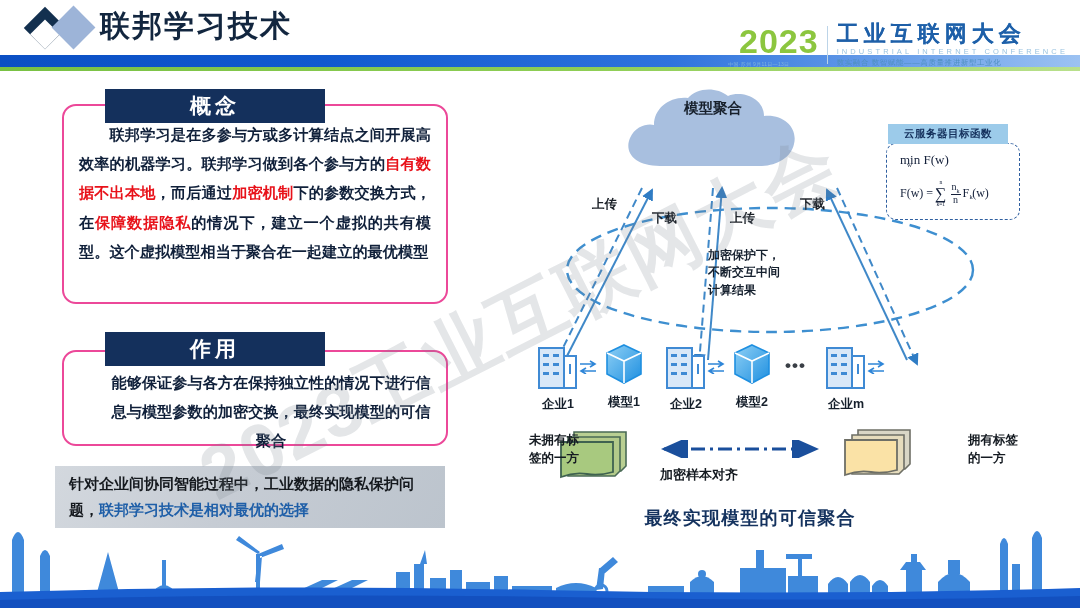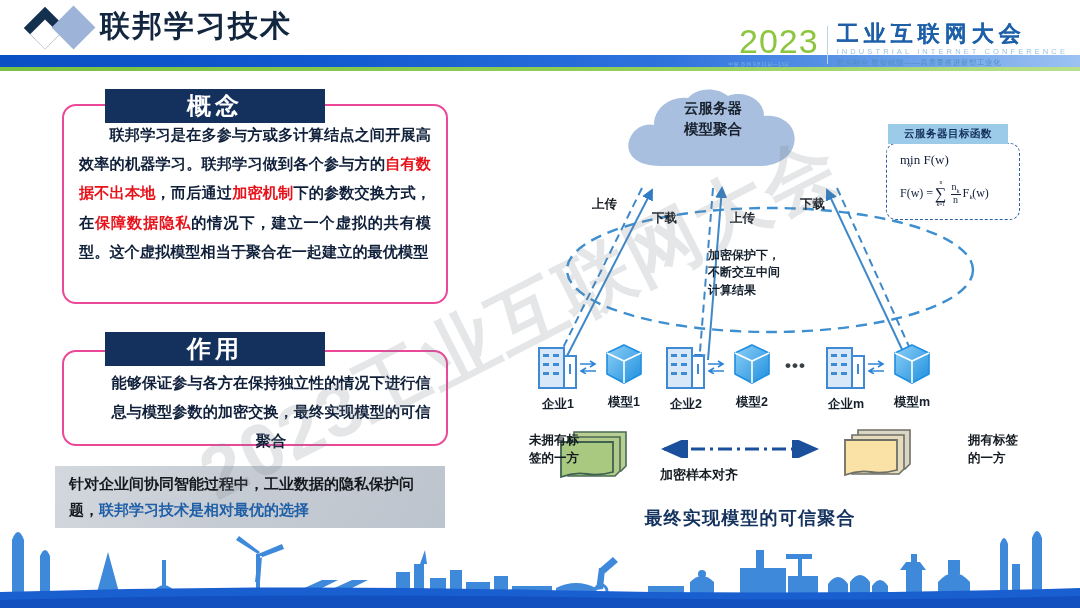--- a/index.html
+++ b/index.html
@@ -31,32 +31,32 @@
   .hdr-title{position:absolute;left:100px;top:6px;font-size:30px;font-weight:700;
        color:#12263f;letter-spacing:2px;}
 
   .bar-blue{position:absolute;left:0;top:55px;width:1080px;height:12px;
        background:linear-gradient(90deg,#0b4fc4 0%,#1059cf 30%,#2f73dd 62%,#6ea2ea 85%,#9cc2f2 100%);z-index:12;}
   .bar-green{position:absolute;left:0;top:67px;width:1080px;height:4px;
        background:linear-gradient(90deg,#79c143 0%,#8fce55 55%,#b9e08c 100%);z-index:12;}
 
   
   .conf{position:absolute;right:12px;top:22px;height:46px;display:flex;align-items:center;z-index:14;}
-  .conf-year{font-size:34px;font-weight:400;color:#8cc63f;letter-spacing:1px;line-height:1;margin-left:40px;}
+  .conf-year{font-size:34px;font-weight:700;color:#8cc63f;letter-spacing:1px;line-height:1;margin-left:40px;}
   .conf-sub{font-size:5px;color:#7fb4dc;letter-spacing:.3px;margin-top:3px;white-space:nowrap;}
   .conf-left{display:flex;flex-direction:column;align-items:center;padding-right:8px;}
   .conf-div{width:1px;height:38px;background:#bcd4e8;}
   .conf-right{padding-left:9px;display:flex;flex-direction:column;}
   .conf-cn{font-size:22px;font-weight:700;color:#1e5fa8;letter-spacing:5px;line-height:1.05;
       background:linear-gradient(90deg,#1f63ad,#2e86c8);-webkit-background-clip:text;}
   .conf-en{font-size:7.5px;color:#9ac3e0;letter-spacing:3.1px;margin-top:2px;}
   .conf-tag{font-size:7.5px;color:#4f8fc0;letter-spacing:.6px;margin-top:2px;}
 
   
-  .cap{position:absolute;background:#14305c;color:#fff;font-size:24px;font-weight:700;
+  .cap{position:absolute;background:#14305c;color:#fff;font-size:21px;font-weight:700;
        display:flex;align-items:center;justify-content:center;letter-spacing:4px;z-index:22;}
   .panel{position:absolute;border:2px solid #ec4899;border-radius:14px;background:#fff;z-index:20;}
   .ptxt{font-size:15.2px;line-height:1.92;color:#10203a;font-weight:700;
         padding:14px 15px 10px 15px;text-align:justify;}
   .ptxt .ind{display:inline-block;width:2em;}
   .red{color:#e8121a;}
 
   .callout{position:absolute;left:55px;top:466px;width:390px;height:62px;
       background:linear-gradient(120deg,#d3d8de 0%,#c6ccd4 45%,#bcc4cd 100%);
       z-index:20;display:flex;align-items:center;}
@@ -150,21 +150,20 @@
 
     <line x1="437" y1="280" x2="357" y2="110" stroke="#3f88c8" stroke-width="2" marker-end="url(#ah)"></line>
     <line x1="367" y1="108" x2="447" y2="284" stroke="#3f88c8" stroke-width="2" stroke-dasharray="8,5" marker-end="url(#ah)"></line>
   </svg>
 
   <svg class="cloud" viewBox="0 0 190 84">
     <path d="M42,78 C16,78 6,64 12,50 C17,38 30,35 36,37 C36,20 52,8 70,10 C78,0 98,-2 110,8
              C124,2 146,10 146,28 C166,26 180,40 176,56 C173,70 158,78 142,78 Z" fill="#a8bfdf"></path>
   </svg>
   <div class="cloud-txt">
-    <div>云服务器</div>
     <div>模型聚合</div>
   </div>
 
   <div style="position:absolute;left:888px;top:124px;width:120px;height:20px;background:#9ccbea;
               display:flex;align-items:center;justify-content:center;font-size:10.5px;font-weight:700;
               color:#14305c;z-index:24;letter-spacing:.5px;">云服务器目标函数</div>
   <div style="position:absolute;left:886px;top:143px;width:132px;height:75px;border:1.6px dashed #2f5fa0;
               border-radius:10px;background:#fff;z-index:23;">
     <div style="padding:6px 0 0 13px;font-family:'Liberation Serif','DejaVu Serif',serif;color:#14203a;">
       <div style="font-size:13px;position:relative;display:inline-block;">
@@ -280,27 +279,20 @@
         </g>
     </svg>
     <div class="node-lab">企业m</div>
   </div>
 
   <svg style="position:absolute;left:866px;top:360px;z-index:22;" width="20" height="14" viewBox="0 0 20 14">
     <path d="M2,4 h14 M12,1 l5,3 l-5,3" stroke="#2f86d8" stroke-width="1.6" fill="none"></path>
     <path d="M18,11 h-14 M8,8 l-5,3 l5,3" stroke="#2f86d8" stroke-width="1.6" fill="none"></path>
   </svg>
 
-  <div class="node" style="left:886px;top:342px;width:52px;">
-    <svg width="42" height="46" viewBox="0 0 42 46">
-      <path d="M21,3 L38,11 L38,32 L21,41 L4,32 L4,11 Z" fill="url(#cubeg)" stroke="#1e8fe0" stroke-width="1.6"></path>
-      <path d="M4,11 L21,19 L38,11 M21,19 L21,41" fill="none" stroke="#fff" stroke-width="1.6"></path>
-    </svg>
-    <div class="node-lab">模型m</div>
-  </div>
 
   <div class="dlab" style="left:489px;top:432px;">
     <div>未拥有标</div>
     <div>签的一方</div>
   </div>
 
   <svg style="position:absolute;left:556px;top:428px;z-index:20;" width="82" height="56" viewBox="0 0 82 56">
     <path d="M18,4 h52 v34 l-5,5 h-47 z" fill="#b9cf92" stroke="#4a6b56" stroke-width="1.6"></path>
     <path d="M12,9 h52 v34 l-5,5 h-47 z" fill="#b3ca8a" stroke="#4a6b56" stroke-width="1.6"></path>
     <path d="M5,14 h52 v30 q-14,4 -26,2 q-13,-2 -26,3 z" fill="#a8c97f" stroke="#3f6250" stroke-width="1.8"></path>

